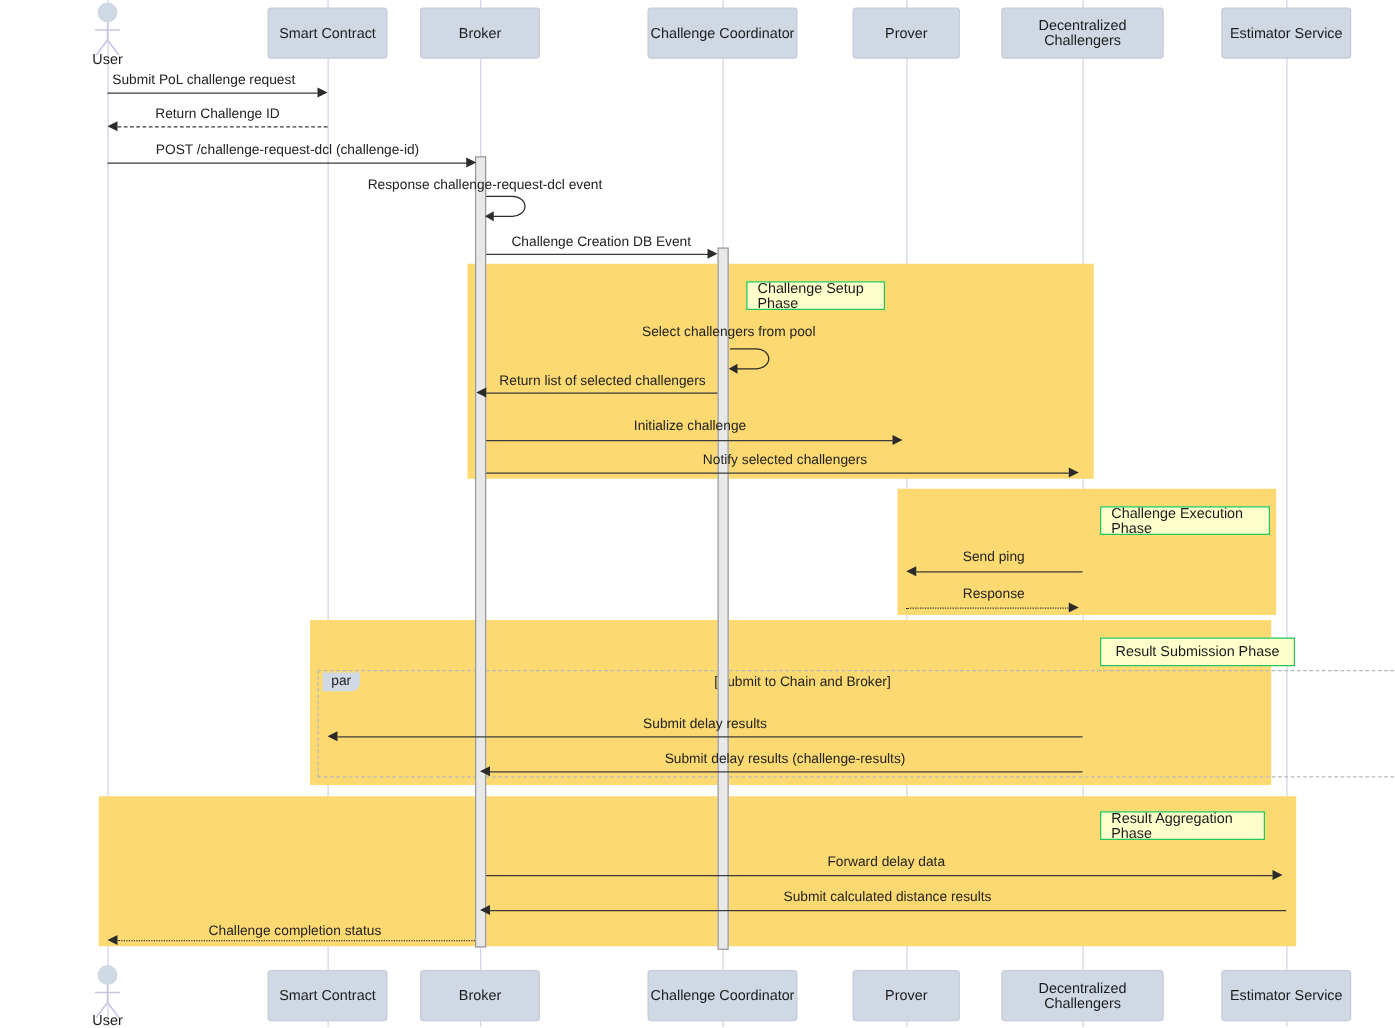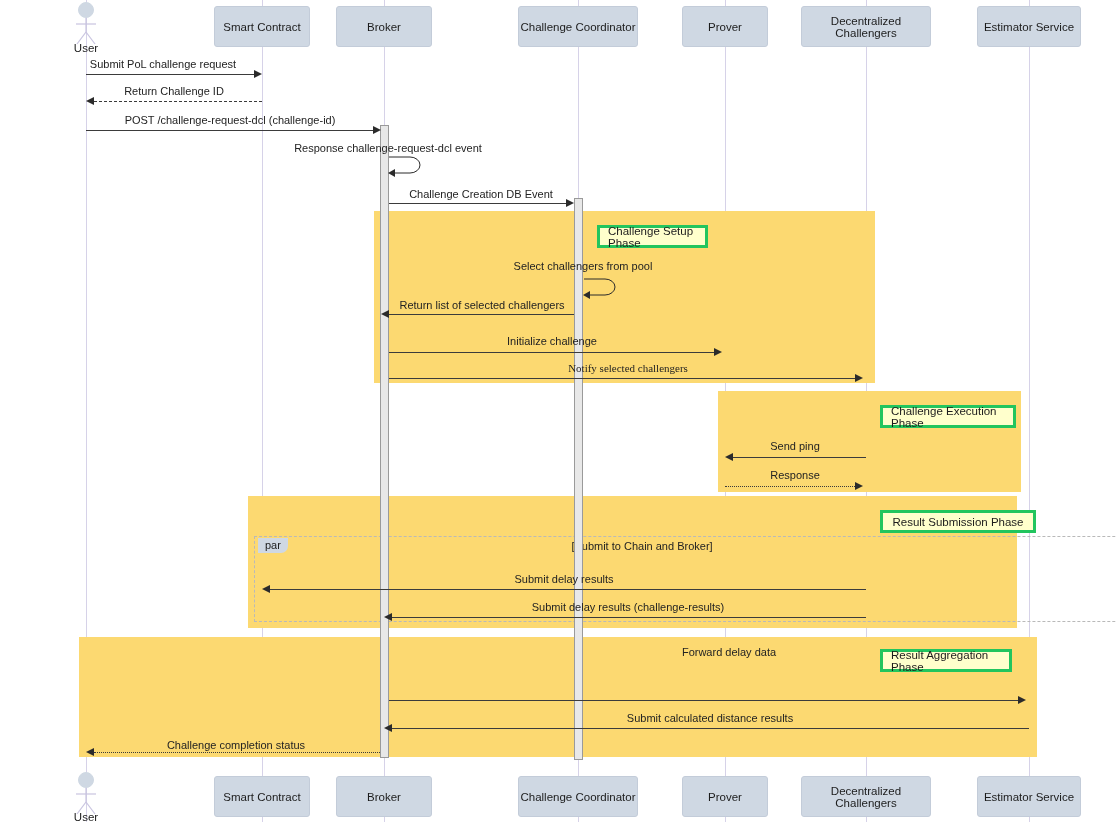--- a/index.html
+++ b/index.html
@@ -7,21 +7,21 @@
   #stage{position:relative;width:1116px;height:822px;background:#ffffff;overflow:hidden;}
 
   .lifeline{position:absolute;width:1px;background:#d6d2e8;top:0;bottom:0;}
   .actor-box{position:absolute;background:#cfd8e3;border:1px solid #c3ccd9;border-radius:3px;
              display:flex;align-items:center;justify-content:center;
              font-size:11.5px;color:#1c1c1c;text-align:center;box-sizing:border-box;}
   .actor-stick{position:absolute;}
   .actor-label{position:absolute;font-size:11.5px;color:#1c1c1c;text-align:center;}
 
   .region{position:absolute;background:#fcd971;}
-  .phase-label{position:absolute;background:#ffffcc;border:3px solid #22c55e;
+  .phase-label{position:absolute;background:#ffffcc;border:1px solid #22c55e;
                font-size:11.5px;color:#1c1c1c;display:flex;align-items:center;
                justify-content:center;box-sizing:border-box;padding:0 8px;}
 
   .actbar{position:absolute;background:#e8e8e8;border:1px solid #9a9a9a;box-sizing:border-box;}
 
   .msg{position:absolute;height:1px;background:#3b3b3b;}
   .msg.dashed{background:none;border-top:1px dashed #3b3b3b;height:0;}
   .msg.dotted{background:none;border-top:1px dotted #3b3b3b;height:0;}
   .arrowhead{position:absolute;width:0;height:0;}
   .arrowhead.right{border-top:4.5px solid transparent;border-bottom:4.5px solid transparent;border-left:8px solid #2b2b2b;}
@@ -135,41 +135,41 @@
   <div class="msg" style="left:389px;top:314px;width:185px;"></div>
   <div class="arrowhead left" style="left:381px;top:310px;"></div>
   <div class="msg-label" style="left:347px;top:299px;width:270px;">Return list of selected challengers</div>
 
   <div class="msg" style="left:389px;top:352px;width:325px;"></div>
   <div class="arrowhead right" style="left:714px;top:348px;"></div>
   <div class="msg-label" style="left:417px;top:335px;width:270px;">Initialize challenge</div>
 
   <div class="msg" style="left:389px;top:378px;width:466px;"></div>
   <div class="arrowhead right" style="left:855px;top:374px;"></div>
-  <div class="msg-label" style="left:493px;top:362px;width:270px;font-family:Liberation Serif, serif;">Notify selected challengers</div>
+  <div class="msg-label" style="left:493px;top:362px;width:270px;">Notify selected challengers</div>
 
   <div class="msg" style="left:733px;top:457px;width:133px;"></div>
   <div class="arrowhead left" style="left:725px;top:453px;"></div>
   <div class="msg-label" style="left:660px;top:440px;width:270px;">Send ping</div>
 
   <div class="msg dotted" style="left:725px;top:486px;width:130px;"></div>
   <div class="arrowhead right" style="left:855px;top:482px;"></div>
   <div class="msg-label" style="left:660px;top:469px;width:270px;">Response</div>
 
   <div class="msg" style="left:270px;top:589px;width:596px;"></div>
   <div class="arrowhead left" style="left:262px;top:585px;"></div>
   <div class="msg-label" style="left:429px;top:573px;width:270px;">Submit delay results</div>
 
   <div class="msg" style="left:392px;top:617px;width:474px;"></div>
   <div class="arrowhead left" style="left:384px;top:613px;"></div>
   <div class="msg-label" style="left:493px;top:601px;width:270px;">Submit delay results (challenge-results)</div>
 
   <div class="msg" style="left:389px;top:700px;width:629px;"></div>
   <div class="arrowhead right" style="left:1018px;top:696px;"></div>
-  <div class="msg-label" style="left:574px;top:646px;width:270px;padding-left:20px;">Forward delay data</div>
+  <div class="msg-label" style="left:574px;top:684px;width:270px;">Forward delay data</div>
 
   <div class="msg" style="left:392px;top:728px;width:637px;"></div>
   <div class="arrowhead left" style="left:384px;top:724px;"></div>
   <div class="msg-label" style="left:575px;top:712px;width:270px;">Submit calculated distance results</div>
 
   <div class="msg dotted" style="left:94px;top:752px;width:286px;"></div>
   <div class="arrowhead left" style="left:86px;top:748px;"></div>
   <div class="msg-label" style="left:101px;top:739px;width:270px;">Challenge completion status</div>
 
 </div>

